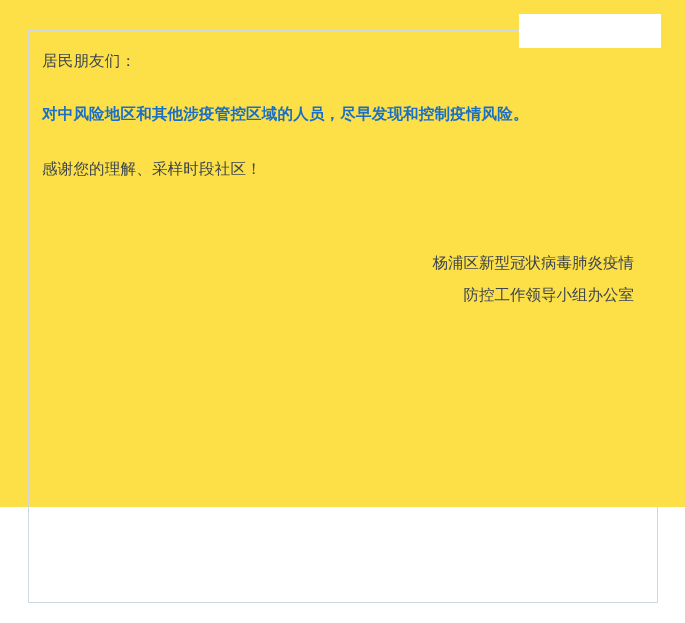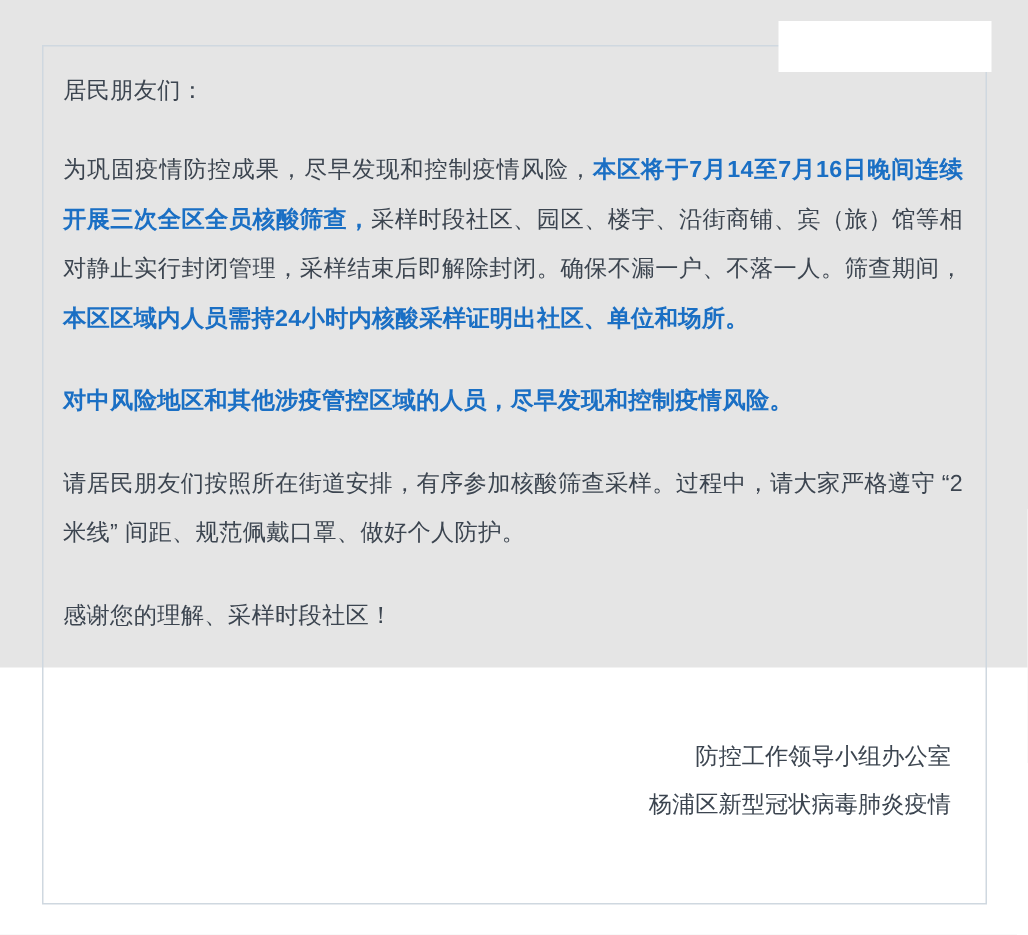--- a/index.html
+++ b/index.html
@@ -11,22 +11,22 @@
     width: 685px;
     height: 623px;
     font-family: "Liberation Sans", sans-serif;
     position: relative;
     overflow: hidden;
   }
   .page {
     position: absolute;
     left: 0; top: 0;
     width: 685px;
-    height: 445px;
-    background: #e5e5e5;
+    height: 507px;
+    background: #fde047;
   }
   
   .frame-top {
     position: absolute;
     left: 28px;
     top: 30px;
     width: 630px;
     height: 0;
     border-top: 1px solid #cfd8e0;
   }
@@ -117,29 +117,25 @@
   <div class="notch">
     
     
     
   </div>
 
   <div class="content">
 
     <p class="para first">居民朋友们：</p>
 
-    <p class="para">
-      <span>为巩固疫情防控成果，尽早发现和控制疫情风险，</span><span class="blue-bold">本区将于7月14至7月16日晚间连续开展三次全区全员核酸筛查，</span><span>采样时段社区、园区、楼宇、沿街商铺、宾（旅）馆等相对静止实行封闭管理，采样结束后即解除封闭。确保不漏一户、不落一人。筛查期间，</span><span class="blue-bold">本区区域内人员需持24小时内核酸采样证明出社区、单位和场所。</span>
-    </p>
 
     <p class="para highlight">对中风险地区和其他涉疫管控区域的人员，尽早发现和控制疫情风险。</p>
 
-    <p class="para">请居民朋友们按照所在街道安排，有序参加核酸筛查采样。过程中，请大家严格遵守 “2米线” 间距、规范佩戴口罩、做好个人防护。</p>
 
     <p class="para">感谢您的理解、采样时段社区！</p>
 
     <div class="signature">
+      <div>杨浦区新型冠状病毒肺炎疫情</div>
       <div>防控工作领导小组办公室</div>
-      <div>杨浦区新型冠状病毒肺炎疫情</div>
     </div>
 
   </div>
 </div>
 
 </body></html>

